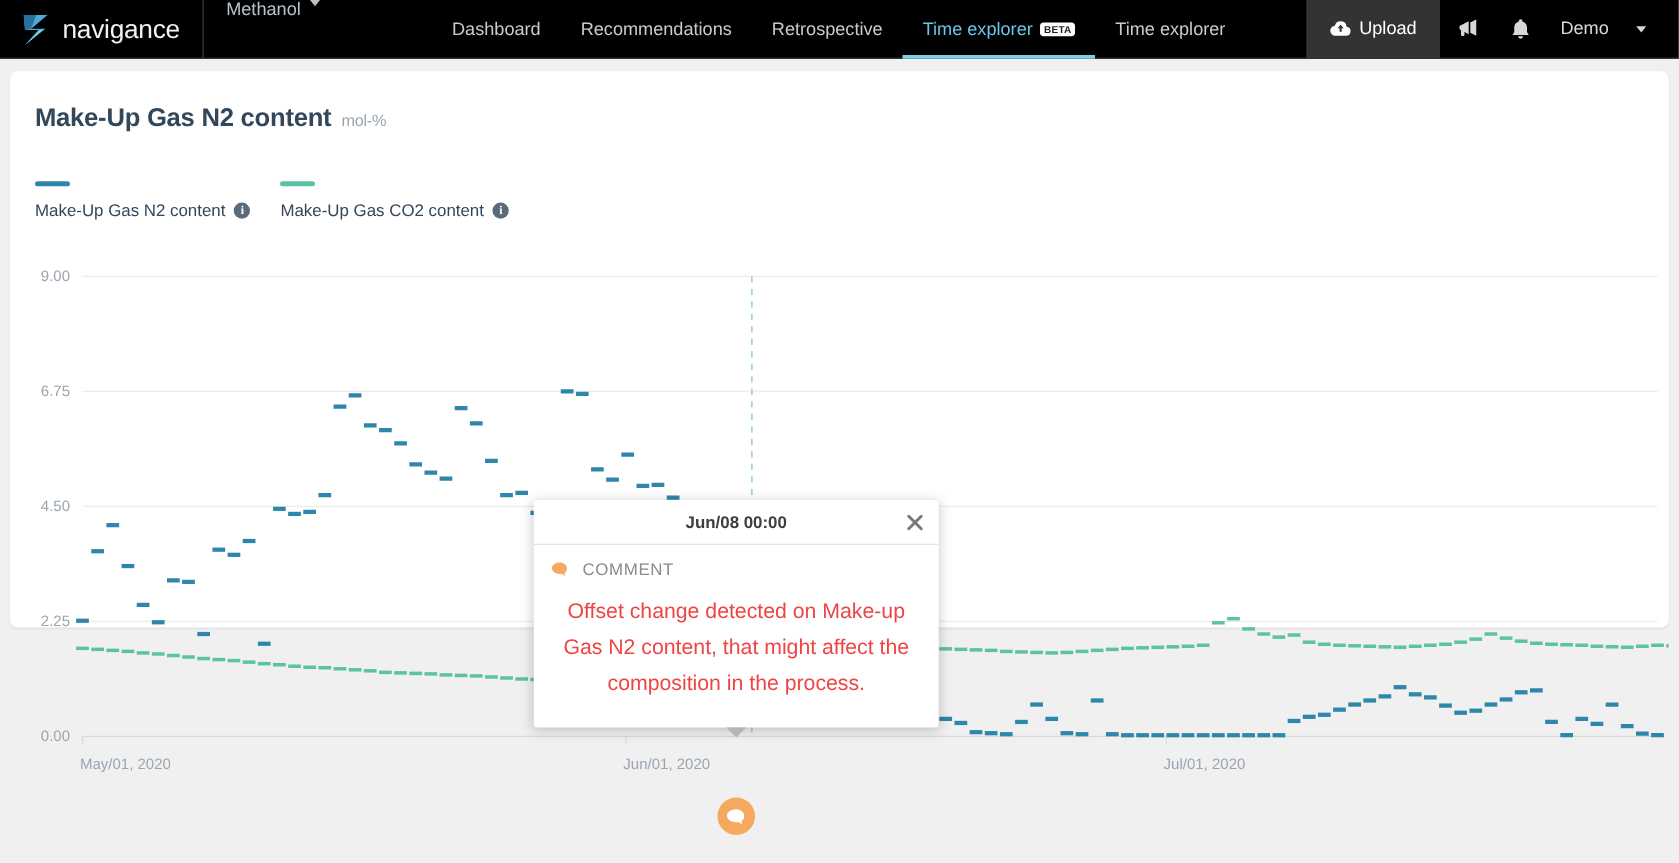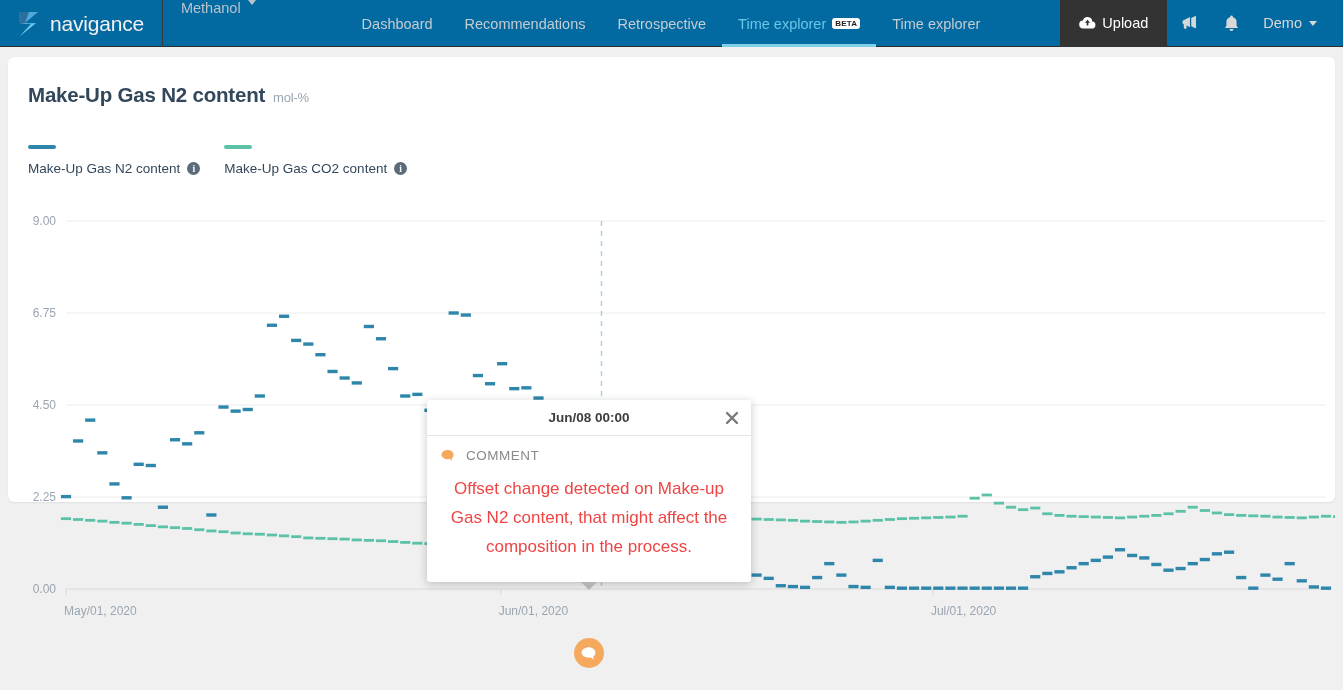--- a/index.html
+++ b/index.html
@@ -8,21 +8,21 @@
     width: 1343px; height: 690px;
     background: #f0f0f0;
     font-family: "Liberation Sans", sans-serif;
     overflow: hidden;
   }
 
   
   .topnav {
     position: absolute; top: 0; left: 0;
     width: 1343px; height: 47px;
-    background: #0369a1;
+    background: #000000;
     display: flex; align-items: stretch;
     border-bottom: 1px solid #2d2d2d;
   }
   .brand {
     display: flex; align-items: center;
     padding: 0 18px 0 16px;
     border-right: 1px solid #3a3a3a;
     height: 47px;
   }
   .brand-logo { width: 26px; height: 28px; margin-right: 8px; flex: none; }
@@ -78,21 +78,21 @@
     font-size: 14.5px; cursor: pointer;
     border: none;
     font-family: "Liberation Sans", sans-serif;
   }
   .icon-btn {
     display: flex; align-items: center; justify-content: center;
     width: 40px; height: 47px; cursor: pointer;
     color: #d8d8d8;
   }
   .user-menu {
-    display: flex; align-items: center; gap: 7px;
+    display: flex; align-items: center; gap: 22px;
     padding: 0 12px 0 10px; height: 47px;
     color: #d8d8d8; font-size: 14.5px; cursor: pointer;
   }
 
   
   .card {
     position: absolute;
     left: 8px; top: 57px;
     width: 1327px; height: 445px;
     background: #ffffff;

